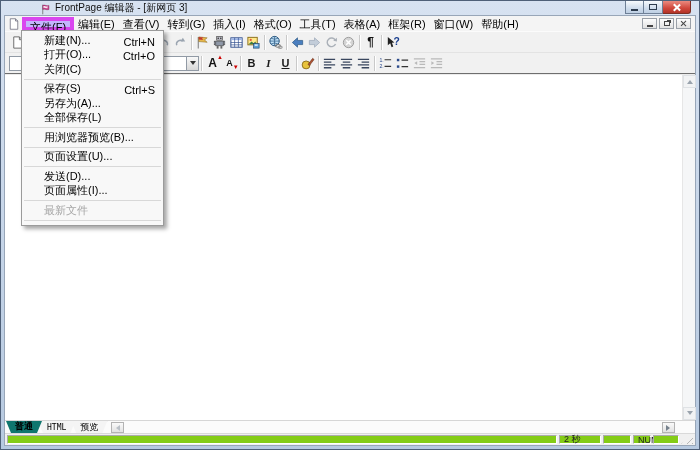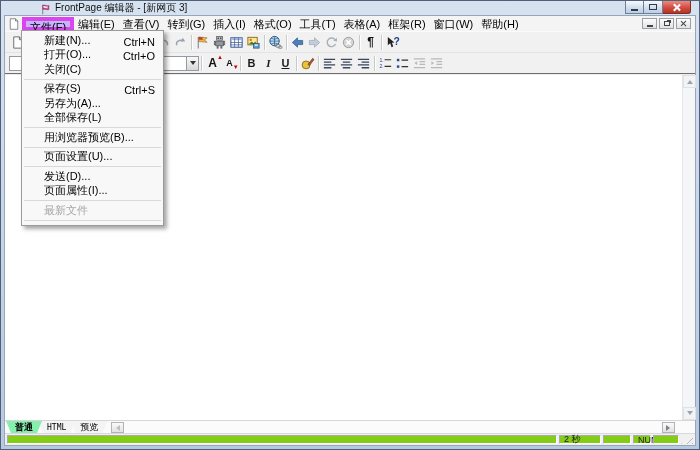--- a/index.html
+++ b/index.html
@@ -96,21 +96,21 @@
   .msep { height:1px; background:#d8d8d8; margin:2px 2px; }
 
   
   .tabrow { height:13px; background:#fbfbfb; border-top:1px solid #d6d6d6;
             display:flex; align-items:stretch; font-size:9px; }
   .tab { display:flex; align-items:center; padding:0 9px; margin-left:-4px;
          background:#f4f4f4; clip-path:polygon(0 0,100% 0,calc(100% - 5px) 100%,5px 100%);
          filter:drop-shadow(1px 0 0 #8a8a8a) drop-shadow(-1px 0 0 #8a8a8a);
          white-space:nowrap; color:#000; }
   .tab:first-child { margin-left:1px; }
-  .tab.active { background:#86efac; font-weight:bold; z-index:2; }
+  .tab.active { background:#0f766e; font-weight:bold; z-index:2;align-items:flex-end; }
   .tab-html { font-family:"DejaVu Sans Mono","Liberation Mono",monospace; font-size:8px; }
   .tab-btn { width:13px; height:11px; margin:1px 0 0 4px; border:1px solid #b3b3b3;
              background:linear-gradient(#fafafa,#e2e2e2); display:flex; align-items:center;
              justify-content:center; flex:0 0 auto; }
   .tab-track { flex:1; }
   .tab-btn.right { margin-right:20px; }
 
   
   .statusbar { height:12px; background:#f0f0f0; border-top:1px solid #d9d9d9;
                display:flex; align-items:stretch; font-size:9px; color:#222;

